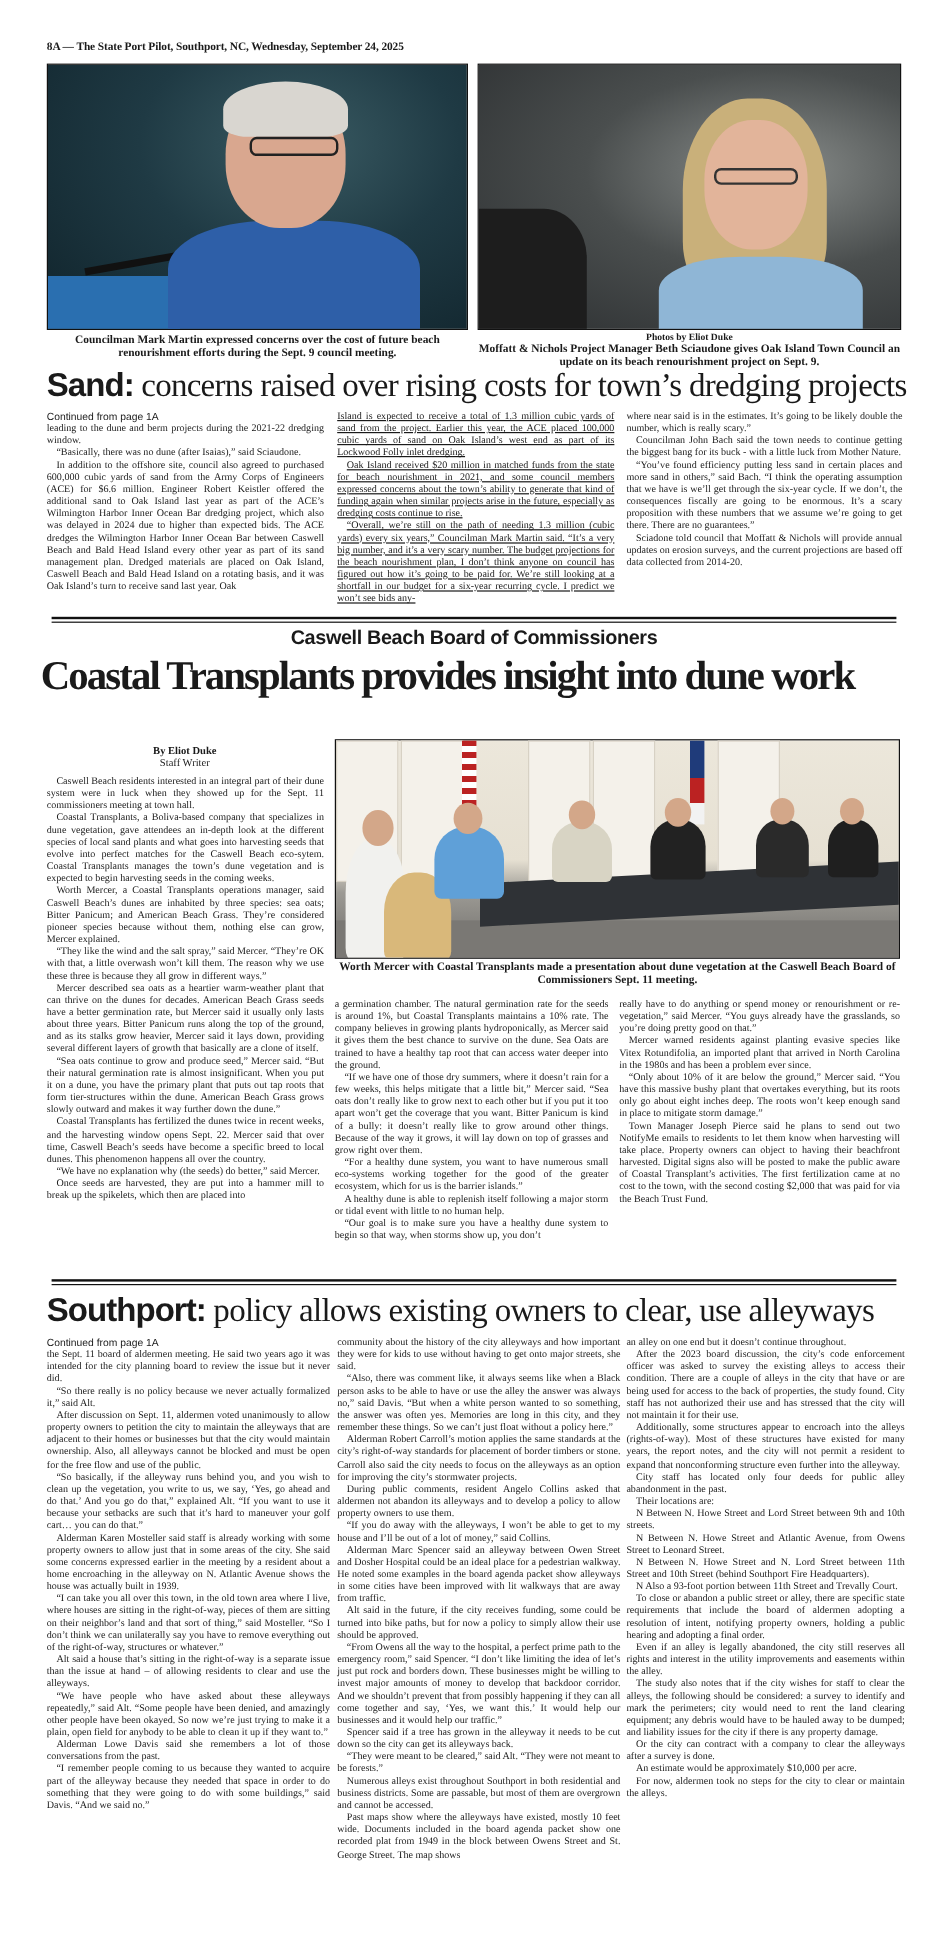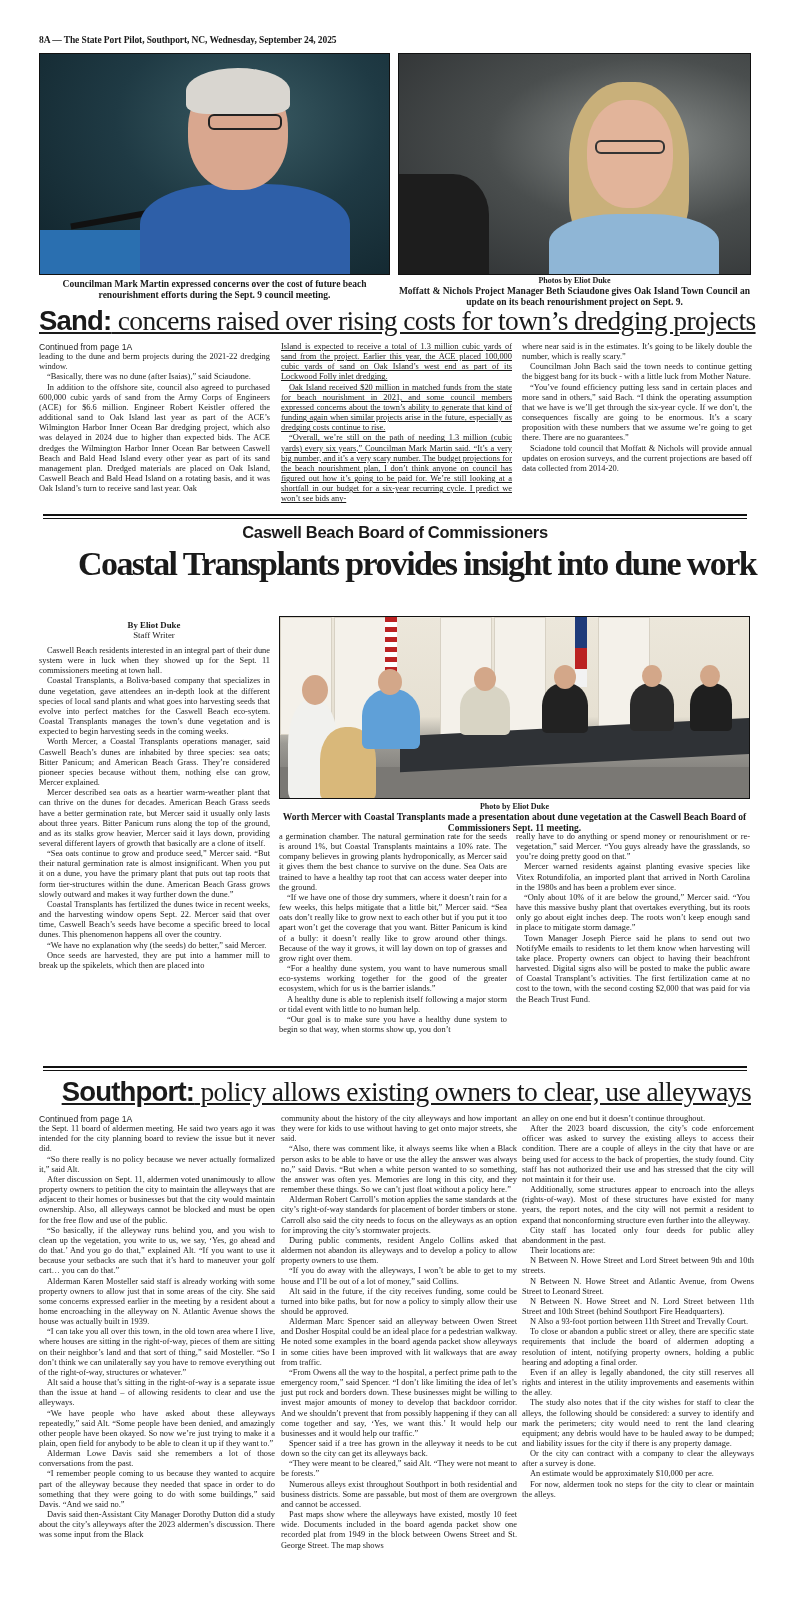--- a/index.html
+++ b/index.html
@@ -35,35 +35,35 @@
   .p3-door { position:absolute; top:0; width:52px; height:118px; background:#f4f1ea; border:1px solid #d7d1c4; }
   .p3-flag { position:absolute; top:0; width:12px; height:70px; }
   .p3-table { position:absolute; left:120px; top:110px; width:351px; height:36px; background:#2f3236; transform:skewY(-3deg); }
   .p3-person { position:absolute; border-radius:45% 45% 10% 10%; }
   .p3-head { position:absolute; border-radius:50%; background:#d3a789; }
   .p3-carpet { position:absolute; left:0; top:150px; width:471px; height:33px; background:#7a7874; }
 
   .cap { position: absolute; text-align: center; font-weight: bold; font-size: 9.5px; line-height: 11px; }
   .credit { font-size: 8px; font-weight: bold; display:block; }
 
-  .headline-sans { position: absolute; left: 39px; top: 305px; width: 712px; text-align: right; white-space: nowrap;
-    font-family: "Liberation Serif", serif; font-size: 27.5px; letter-spacing: -0.6px; text-decoration: underline; }
+  .headline-sans { position: absolute; left: 39px; top: 305px; width: 712px; text-align: left; white-space: nowrap;
+    font-family: "Liberation Serif", serif; font-size: 27.5px; letter-spacing: -0.6px; }
   .headline-sans .kicker-bold { font-family: "Liberation Sans", "DejaVu Sans", sans-serif; font-weight: bold; letter-spacing: -0.8px; }
 
   .cols { position: absolute; font-size: 8.4px; line-height: 10.15px; text-align: justify; hyphens: manual; }
   .cols p { text-indent: 8px; }
   .cols p.noind { text-indent: 0; }
   .cont { font-family: "Liberation Sans", sans-serif; font-size: 8.6px; text-indent: 0 !important; }
 
   .rule { position: absolute; left: 43px; width: 704px; border-top: 2px solid #111; }
   .rule2 { position: absolute; left: 43px; width: 704px; border-top: 1px solid #111; }
 
   .section-kicker { position: absolute; left: 39px; top: 523px; width: 712px; text-align: center;
     font-family: "Liberation Sans", sans-serif; font-weight: bold; font-size: 16.5px; letter-spacing: -0.3px; }
-  .big-head { position: absolute; left: 34px; top: 545px; width: 722px; text-align: right; white-space: nowrap;
+  .big-head { position: absolute; left: 34px; top: 545px; width: 722px; text-align: left; white-space: nowrap;
     font-family: "Liberation Serif", serif; font-weight: bold; font-size: 34px; letter-spacing: -1.6px; }
   .byline { position: absolute; left: 39px; top: 620px; width: 230px; text-align: center; font-size: 8.8px; line-height: 10px; }
   .byline b { font-weight: bold; }
 </style>
 </head>
 <body>
 
 <div class="folio">8A — The State Port Pilot, Southport, NC, Wednesday, September 24, 2025</div>
 
 <div class="photo photo1">
@@ -146,29 +146,29 @@
   <div class="p3-head" style="left:194px; top:50px; width:22px; height:24px;"></div>
   <div class="p3-person" style="left:262px; top:66px; width:46px; height:50px; background:#222;"></div>
   <div class="p3-head" style="left:274px; top:48px; width:22px; height:24px;"></div>
   <div class="p3-person" style="left:350px; top:66px; width:44px; height:48px; background:#2a2a2a;"></div>
   <div class="p3-head" style="left:362px; top:48px; width:20px; height:22px;"></div>
   <div class="p3-person" style="left:410px; top:66px; width:42px; height:48px; background:#1f1f1f;"></div>
   <div class="p3-head" style="left:420px; top:48px; width:20px; height:22px;"></div>
 </div>
 
 <div class="cap" style="left:279px; top:801px; width:471px;">
-  <span class="credit">Photo by Eliot Duke</span>
   <span>Worth Mercer with Coastal Transplants made a presentation about dune vegetation at the Caswell Beach Board of Commissioners Sept. 11 meeting.</span>
 </div>
 
 <div class="cols" style="left:39px; top:646px; width:231px;">
   <div>
       <p>Caswell Beach residents interested in an integral part of their dune system were in luck when they showed up for the Sept. 11 commissioners meeting at town hall.</p>
       <p>Coastal Transplants, a Boliva-based company that specializes in dune vegetation, gave attendees an in-depth look at the different species of local sand plants and what goes into harvesting seeds that evolve into perfect matches for the Caswell Beach eco-sytem. Coastal Transplants manages the town’s dune vegetation and is expected to begin harvesting seeds in the coming weeks.</p>
       <p>Worth Mercer, a Coastal Transplants operations manager, said Caswell Beach’s dunes are inhabited by three species: sea oats; Bitter Panicum; and American Beach Grass. They’re considered pioneer species because without them, nothing else can grow, Mercer explained.</p>
+      <p>“They like the wind and the salt spray,” said Mercer. “They’re OK with that, a little overwash won’t kill them. The reason why we use these three is because they all grow in different ways.”</p>
       <p>Mercer described sea oats as a heartier warm-weather plant that can thrive on the dunes for decades. American Beach Grass seeds have a better germination rate, but Mercer said it usually only lasts about three years. Bitter Panicum runs along the top of the ground, and as its stalks grow heavier, Mercer said it lays down, providing several different layers of growth that basically are a clone of itself.</p>
       <p>“Sea oats continue to grow and produce seed,” Mercer said. “But their natural germination rate is almost insignificant. When you put it on a dune, you have the primary plant that puts out tap roots that form tier-structures within the dune. American Beach Grass grows slowly outward and makes it way further down the dune.”</p>
       <p>Coastal Transplants has fertilized the dunes twice in recent weeks, and the harvesting window opens Sept. 22. Mercer said that over time, Caswell Beach’s seeds have become a specific breed to local dunes. This phenomenon happens all over the country.</p>
       <p>“We have no explanation why (the seeds) do better,” said Mercer.</p>
       <p>Once seeds are harvested, they are put into a hammer mill to break up the spikelets, which then are placed into</p>
     </div>
 </div>
 <div class="cols" style="left:279px; top:832px; width:228px;">
   <div>
       <p class="noind">a germination chamber. The natural germination rate for the seeds is around 1%, but Coastal Transplants maintains a 10% rate. The company believes in growing plants hydroponically, as Mercer said it gives them the best chance to survive on the dune. Sea Oats are trained to have a healthy tap root that can access water deeper into the ground.</p>
@@ -200,32 +200,31 @@
       <p class="noind">the Sept. 11 board of aldermen meeting. He said two years ago it was intended for the city planning board to review the issue but it never did.</p>
       <p>“So there really is no policy because we never actually formalized it,” said Alt.</p>
       <p>After discussion on Sept. 11, aldermen voted unanimously to allow property owners to petition the city to maintain the alleyways that are adjacent to their homes or businesses but that the city would maintain ownership. Also, all alleyways cannot be blocked and must be open for the free flow and use of the public.</p>
       <p>“So basically, if the alleyway runs behind you, and you wish to clean up the vegetation, you write to us, we say, ‘Yes, go ahead and do that.’ And you go do that,” explained Alt. “If you want to use it because your setbacks are such that it’s hard to maneuver your golf cart… you can do that.”</p>
       <p>Alderman Karen Mosteller said staff is already working with some property owners to allow just that in some areas of the city. She said some concerns expressed earlier in the meeting by a resident about a home encroaching in the alleyway on N. Atlantic Avenue shows the house was actually built in 1939.</p>
       <p>“I can take you all over this town, in the old town area where I live, where houses are sitting in the right-of-way, pieces of them are sitting on their neighbor’s land and that sort of thing,” said Mosteller. “So I don’t think we can unilaterally say you have to remove everything out of the right-of-way, structures or whatever.”</p>
       <p>Alt said a house that’s sitting in the right-of-way is a separate issue than the issue at hand – of allowing residents to clear and use the alleyways.</p>
       <p>“We have people who have asked about these alleyways repeatedly,” said Alt. “Some people have been denied, and amazingly other people have been okayed. So now we’re just trying to make it a plain, open field for anybody to be able to clean it up if they want to.”</p>
       <p>Alderman Lowe Davis said she remembers a lot of those conversations from the past.</p>
       <p>“I remember people coming to us because they wanted to acquire part of the alleyway because they needed that space in order to do something that they were going to do with some buildings,” said Davis. “And we said no.”</p>
-      <p>Davis said then-Assistant City Manager Dorothy Dutton did a study about the city’s alleyways after the 2023 aldermen’s discussion. There was some input from the Black</p>
     </div>
 </div>
 <div class="cols" style="left:281px; top:1114px; width:236px;">
   <div>
       <p class="noind">community about the history of the city alleyways and how important they were for kids to use without having to get onto major streets, she said.</p>
       <p>“Also, there was comment like, it always seems like when a Black person asks to be able to have or use the alley the answer was always no,” said Davis. “But when a white person wanted to so something, the answer was often yes. Memories are long in this city, and they remember these things. So we can’t just float without a policy here.”</p>
       <p>Alderman Robert Carroll’s motion applies the same standards at the city’s right-of-way standards for placement of border timbers or stone. Carroll also said the city needs to focus on the alleyways as an option for improving the city’s stormwater projects.</p>
       <p>During public comments, resident Angelo Collins asked that aldermen not abandon its alleyways and to develop a policy to allow property owners to use them.</p>
       <p>“If you do away with the alleyways, I won’t be able to get to my house and I’ll be out of a lot of money,” said Collins.</p>
+      <p>Alderman Marc Spencer said an alleyway between Owen Street and Dosher Hospital could be an ideal place for a pedestrian walkway. He noted some examples in the board agenda packet show alleyways in some cities have been improved with lit walkways that are away from traffic.</p>
       <p>Alt said in the future, if the city receives funding, some could be turned into bike paths, but for now a policy to simply allow their use should be approved.</p>
-      <p>Alderman Marc Spencer said an alleyway between Owen Street and Dosher Hospital could be an ideal place for a pedestrian walkway. He noted some examples in the board agenda packet show alleyways in some cities have been improved with lit walkways that are away from traffic.</p>
       <p>“From Owens all the way to the hospital, a perfect prime path to the emergency room,” said Spencer. “I don’t like limiting the idea of let’s just put rock and borders down. These businesses might be willing to invest major amounts of money to develop that backdoor corridor. And we shouldn’t prevent that from possibly happening if they can all come together and say, ‘Yes, we want this.’ It would help our businesses and it would help our traffic.”</p>
       <p>Spencer said if a tree has grown in the alleyway it needs to be cut down so the city can get its alleyways back.</p>
       <p>“They were meant to be cleared,” said Alt. “They were not meant to be forests.”</p>
       <p>Numerous alleys exist throughout Southport in both residential and business districts. Some are passable, but most of them are overgrown and cannot be accessed.</p>
       <p>Past maps show where the alleyways have existed, mostly 10 feet wide. Documents included in the board agenda packet show one recorded plat from 1949 in the block between Owens Street and St. George Street. The map shows</p>
     </div>
 </div>
 <div class="cols" style="left:522px; top:1114px; width:232px;">
   <div>
       <p class="noind">an alley on one end but it doesn’t continue throughout.</p>

